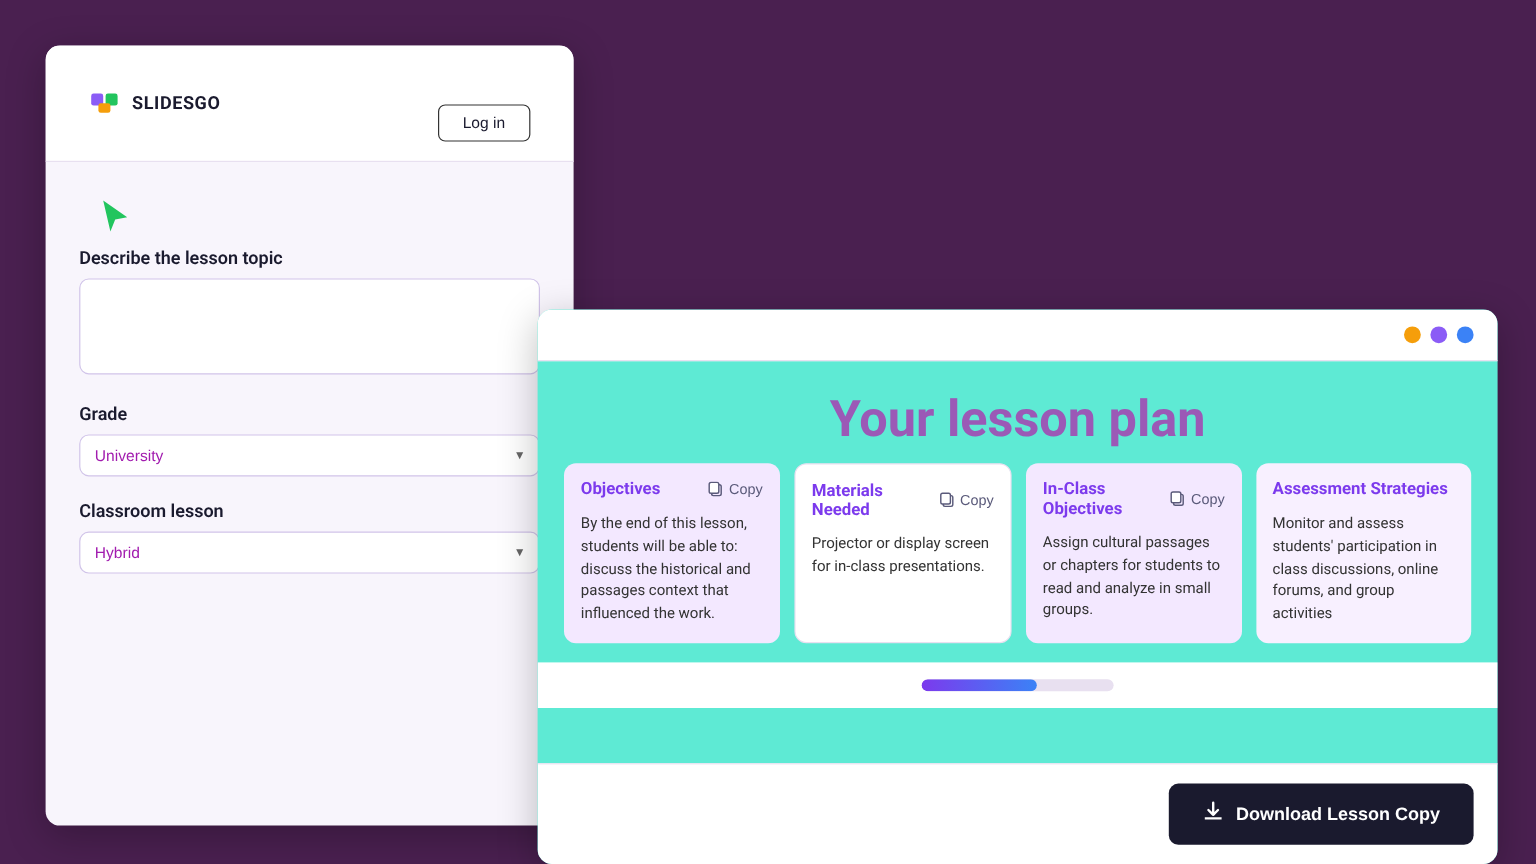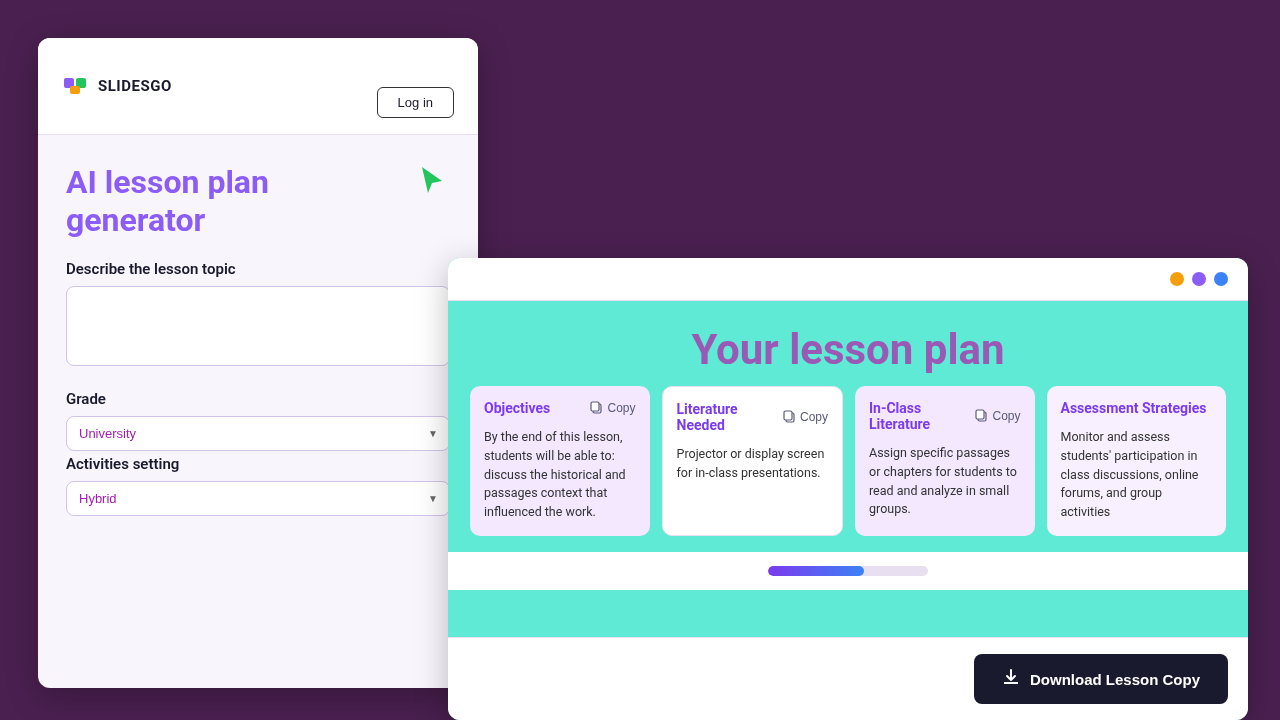--- a/index.html
+++ b/index.html
@@ -21,21 +21,21 @@
       height: 650px;
       background: #f8f5fc;
       border-radius: 12px;
       box-shadow: 0 8px 32px rgba(0,0,0,0.25);
       overflow: hidden;
     }
 
     
     .header-bar {
       background: #ffffff;
-      padding: 16px 24px;
+      padding: 16px 36px;
       display: flex;
       align-items: center;
       justify-content: space-between;
       border-bottom: 1px solid #e8e0f0;
     }
 
     .logo-container {
       display: flex;
       align-items: center;
       gap: 8px;
@@ -101,21 +101,21 @@
       padding: 10px 12px;
       font-size: 13px;
       background: white;
       resize: none;
       outline: none;
       color: #333;
       margin-bottom: 20px;
     }
 
     .form-group {
-      margin-bottom: 4px;
+      margin-bottom: 20px;
     }
 
     .form-select {
       width: 100%;
       padding: 9px 12px;
       border: 1.5px solid #d1c4e9;
       border-radius: 8px;
       background: white;
       font-size: 13px;
       color: #a21caf;
@@ -327,21 +327,20 @@
         <rect x="14" y="6" width="10" height="10" rx="2" fill="#22c55e"></rect>
         <rect x="8" y="14" width="10" height="8" rx="2" fill="#f59e0b"></rect>
       </svg>
       <span class="logo-text">SLIDESGO</span>
     </div>
     <button class="login-btn">Log in</button>
   </div>
 
   <div class="form-area">
     <div class="title-row">
-      <h1 class="page-title">AI lesson plan generator</h1>
 
       <span class="cursor-icon">
         <svg width="36" height="36" viewBox="0 0 36 36" fill="none" xmlns="http://www.w3.org/2000/svg">
           <path d="M8 4L28 18L18 20L14 30L8 4Z" fill="#22c55e"></path>
         </svg>
       </span>
     </div>
 
     <label class="form-label">Describe the lesson topic</label>
     <textarea class="text-area" style=""></textarea>
@@ -352,21 +351,21 @@
         <select class="form-select">
           <option>University</option>
           <option>Elementary</option>
           <option>Middle School</option>
           <option>High School</option>
         </select>
       </div>
     </div>
 
     <div class="form-group">
-      <label class="form-label">Activities setting</label>
+      <label class="form-label">Classroom lesson</label>
       <div class="select-wrapper">
         <select class="form-select">
           <option>Hybrid</option>
           <option>In-person</option>
           <option>Online</option>
         </select>
       </div>
     </div>
 
   </div>
@@ -395,44 +394,44 @@
             <rect x="1" y="1" width="8" height="9" rx="1.5" stroke="#5a5a7a" stroke-width="1.2" fill="white"></rect>
           </svg>
           <span>Copy</span>
         </button>
       </div>
       <p class="card-text">By the end of this lesson, students will be able to: discuss the historical and passages context that influenced the work.</p>
     </div>
 
     <div class="card card-materials">
       <div class="card-header">
-        <span class="card-title">Literature Needed</span>
+        <span class="card-title">Materials Needed</span>
         <button class="card-copy-btn">
           <svg width="13" height="14" viewBox="0 0 13 14" fill="none" xmlns="http://www.w3.org/2000/svg">
             <rect x="3" y="3" width="8" height="9" rx="1.5" stroke="#5a5a7a" stroke-width="1.2" fill="none"></rect>
             <rect x="1" y="1" width="8" height="9" rx="1.5" stroke="#5a5a7a" stroke-width="1.2" fill="white"></rect>
           </svg>
           <span>Copy</span>
         </button>
       </div>
       <p class="card-text">Projector or display screen for in-class presentations.</p>
     </div>
 
     <div class="card card-activities">
       <div class="card-header">
-        <span class="card-title">In-Class Literature</span>
+        <span class="card-title">In-Class Objectives</span>
         <button class="card-copy-btn">
           <svg width="13" height="14" viewBox="0 0 13 14" fill="none" xmlns="http://www.w3.org/2000/svg">
             <rect x="3" y="3" width="8" height="9" rx="1.5" stroke="#5a5a7a" stroke-width="1.2" fill="none"></rect>
             <rect x="1" y="1" width="8" height="9" rx="1.5" stroke="#5a5a7a" stroke-width="1.2" fill="white"></rect>
           </svg>
           <span>Copy</span>
         </button>
       </div>
-      <p class="card-text">Assign specific passages or chapters for students to read and analyze in small groups.</p>
+      <p class="card-text">Assign cultural passages or chapters for students to read and analyze in small groups.</p>
     </div>
 
     <div class="card card-assessment card-partial">
       <div class="card-header">
         <span class="card-title">Assessment Strategies</span>
       </div>
       <p class="card-text">Monitor and assess students' participation in class discussions, online forums, and group activities</p>
     </div>
   </div>
 

